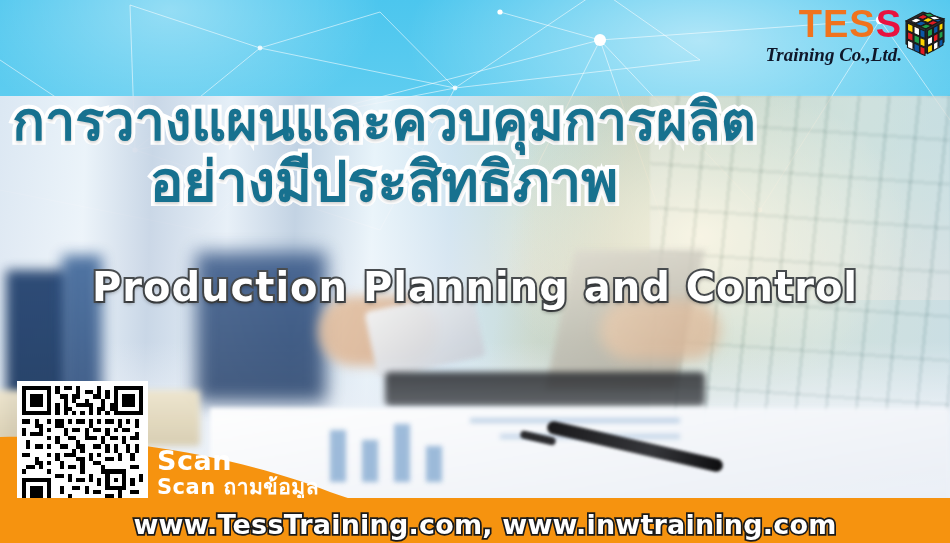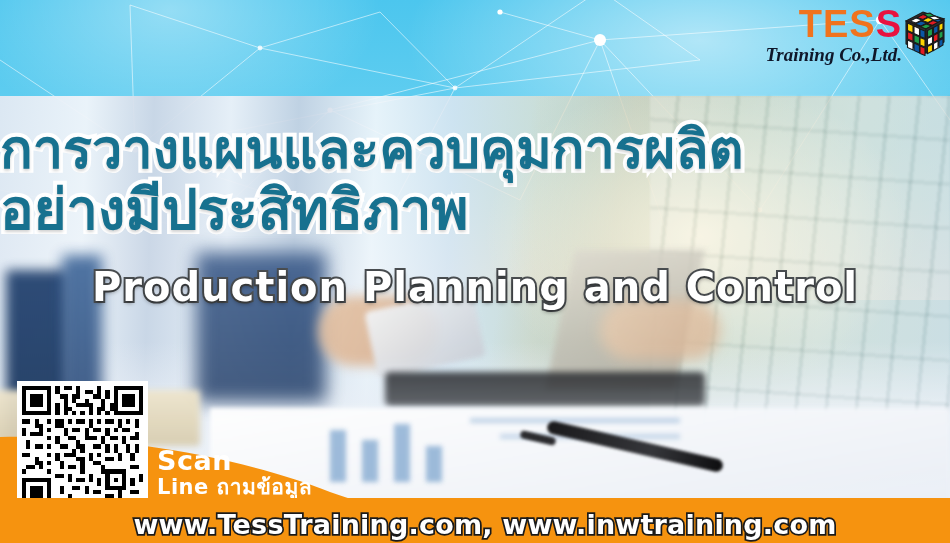--- a/index.html
+++ b/index.html
@@ -78,21 +78,21 @@
   .net{position:absolute;left:0;top:0;width:950px;height:300px;}
   
   .logo{position:absolute;right:0;top:6px;width:190px;height:74px;text-align:right;}
   .logo-word{font-family:"Liberation Sans",sans-serif;font-weight:bold;font-size:38px;
     letter-spacing:1px;line-height:36px;color:#f0731e;display:inline-block;}
   .logo-word .s2{color:#e8123f;}
   .logo-sub{font-family:"Liberation Serif",serif;font-style:italic;font-weight:bold;
     font-size:19px;color:#0f172a;line-height:22px;margin-top:2px;white-space:nowrap;}
   .cube{position:absolute;right:2px;top:2px;width:46px;height:48px;}
   
-  .title-block{position:absolute;left:0;top:120px;width:768px;}
+  .title-block{position:absolute;left:0;top:92px;width:768px;text-align:center;}
   .th-line{
     font-family:"DejaVu Sans","Liberation Sans",sans-serif;
     font-weight:bold;color:#17718f;font-size:54px;line-height:60px;white-space:nowrap;
     -webkit-text-stroke:8px #ffffff;paint-order:stroke fill;
     text-shadow:0 2px 3px rgba(0,0,0,.18);
   }
   .th-line.l2{font-size:56px;}
   .en-line{
     position:absolute;left:0;top:264px;width:950px;text-align:center;
     font-family:"DejaVu Sans","Liberation Sans",sans-serif;font-weight:bold;
@@ -374,19 +374,19 @@
           <rect x="20" y="28" width="1" height="1"></rect>
         <rect x="22" y="27" width="2" height="1"></rect>
           <rect x="25" y="28" width="1" height="1"></rect>
         <rect x="27" y="27" width="1" height="2"></rect>
       </g>
     </svg>
   </div>
 
   <div class="scan">
     <div class="scan-1">Scan</div>
-    <div class="scan-2">Line ถามข้อมูล</div>
+    <div class="scan-2">Scan ถามข้อมูล</div>
   </div>
 
   <div class="bottom-bar"></div>
   <div class="bar-text">www.TessTraining.com, www.inwtraining.com</div>
 
 </div>
 
 </body></html>

